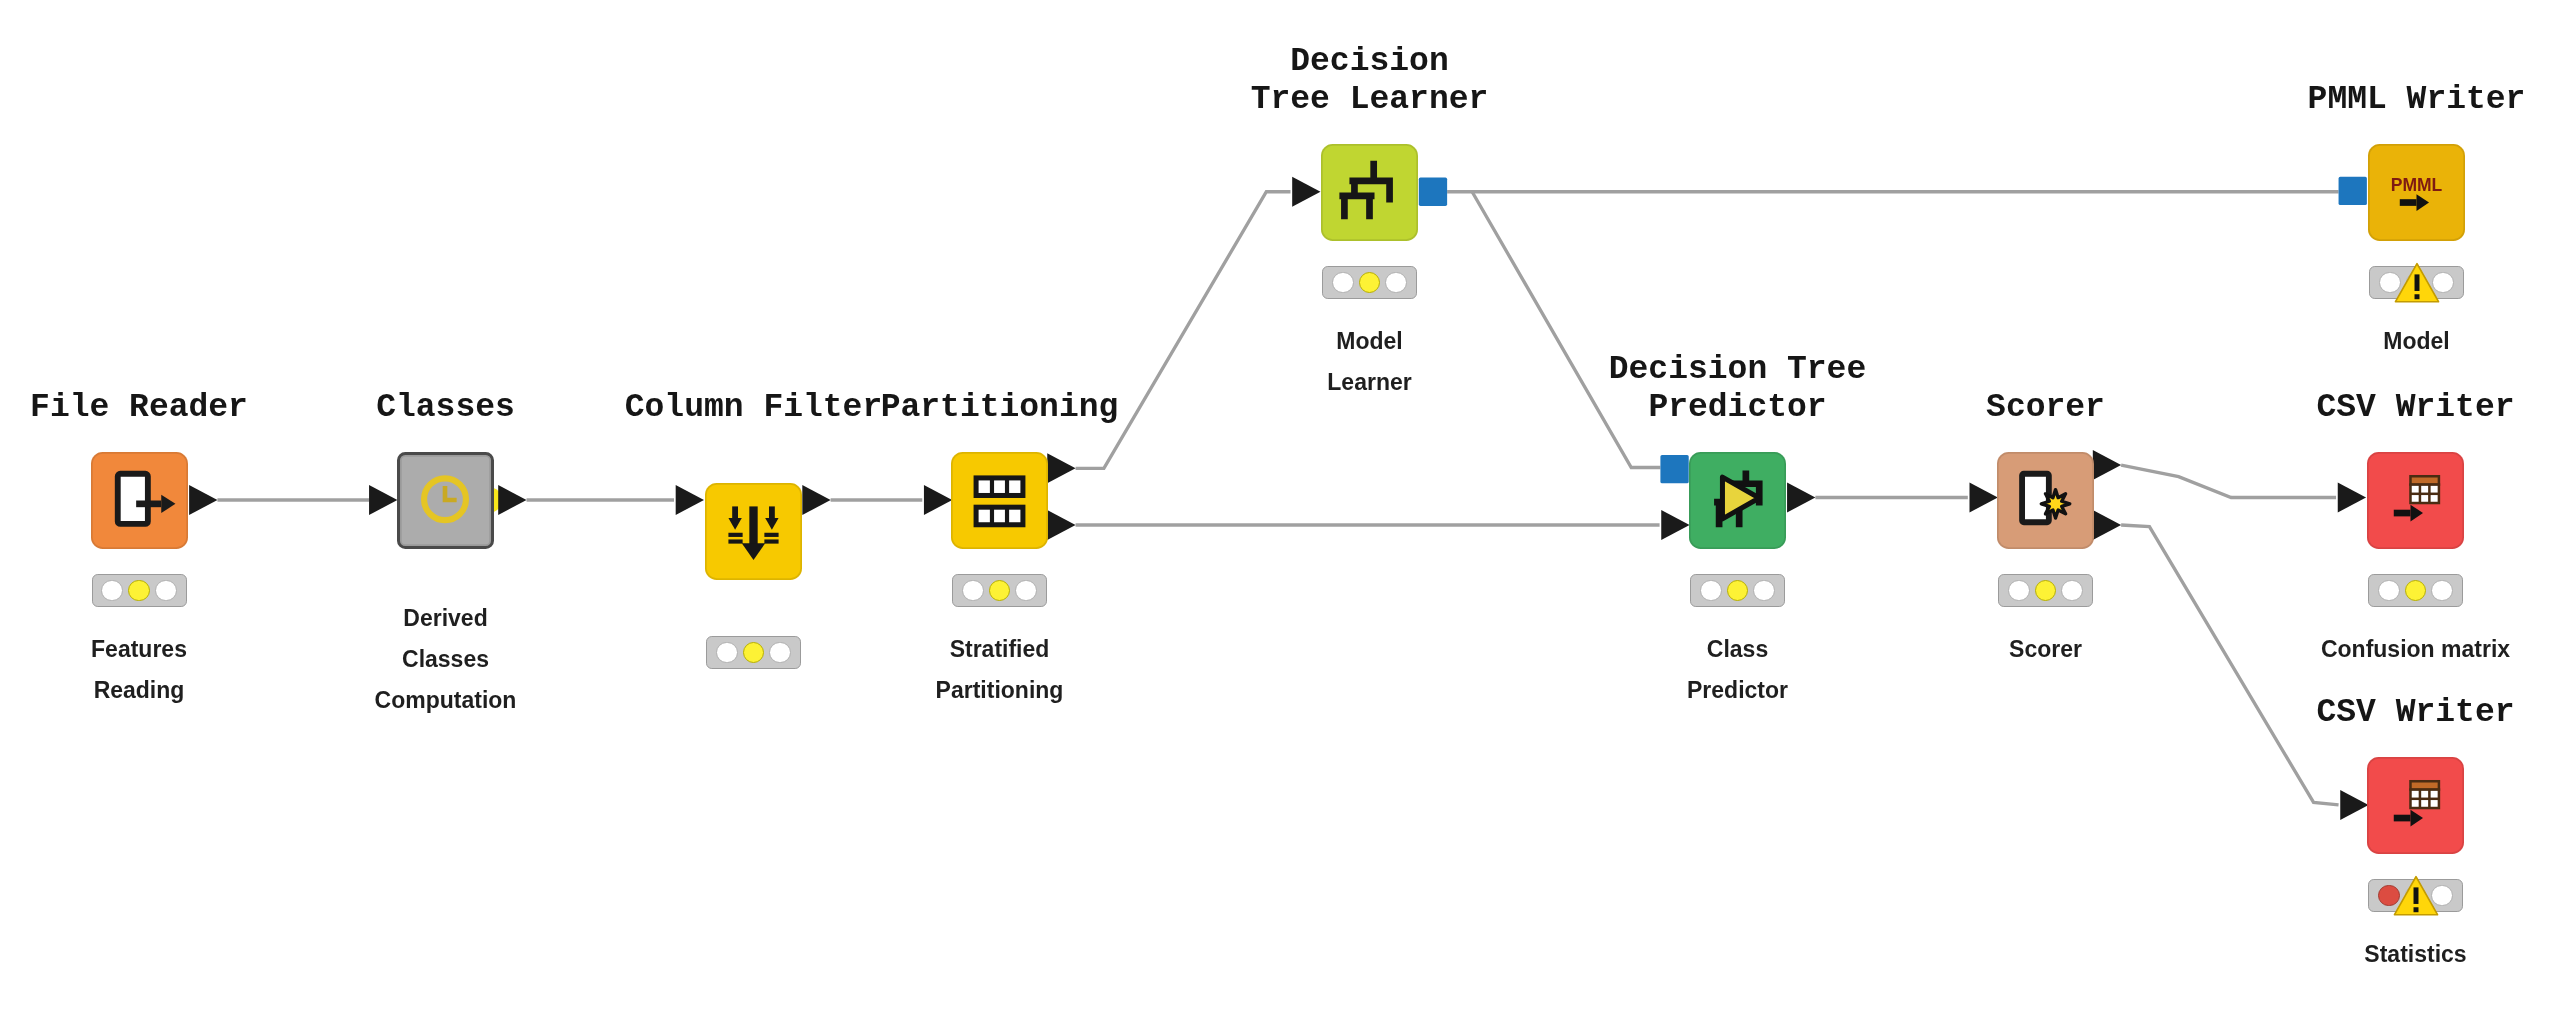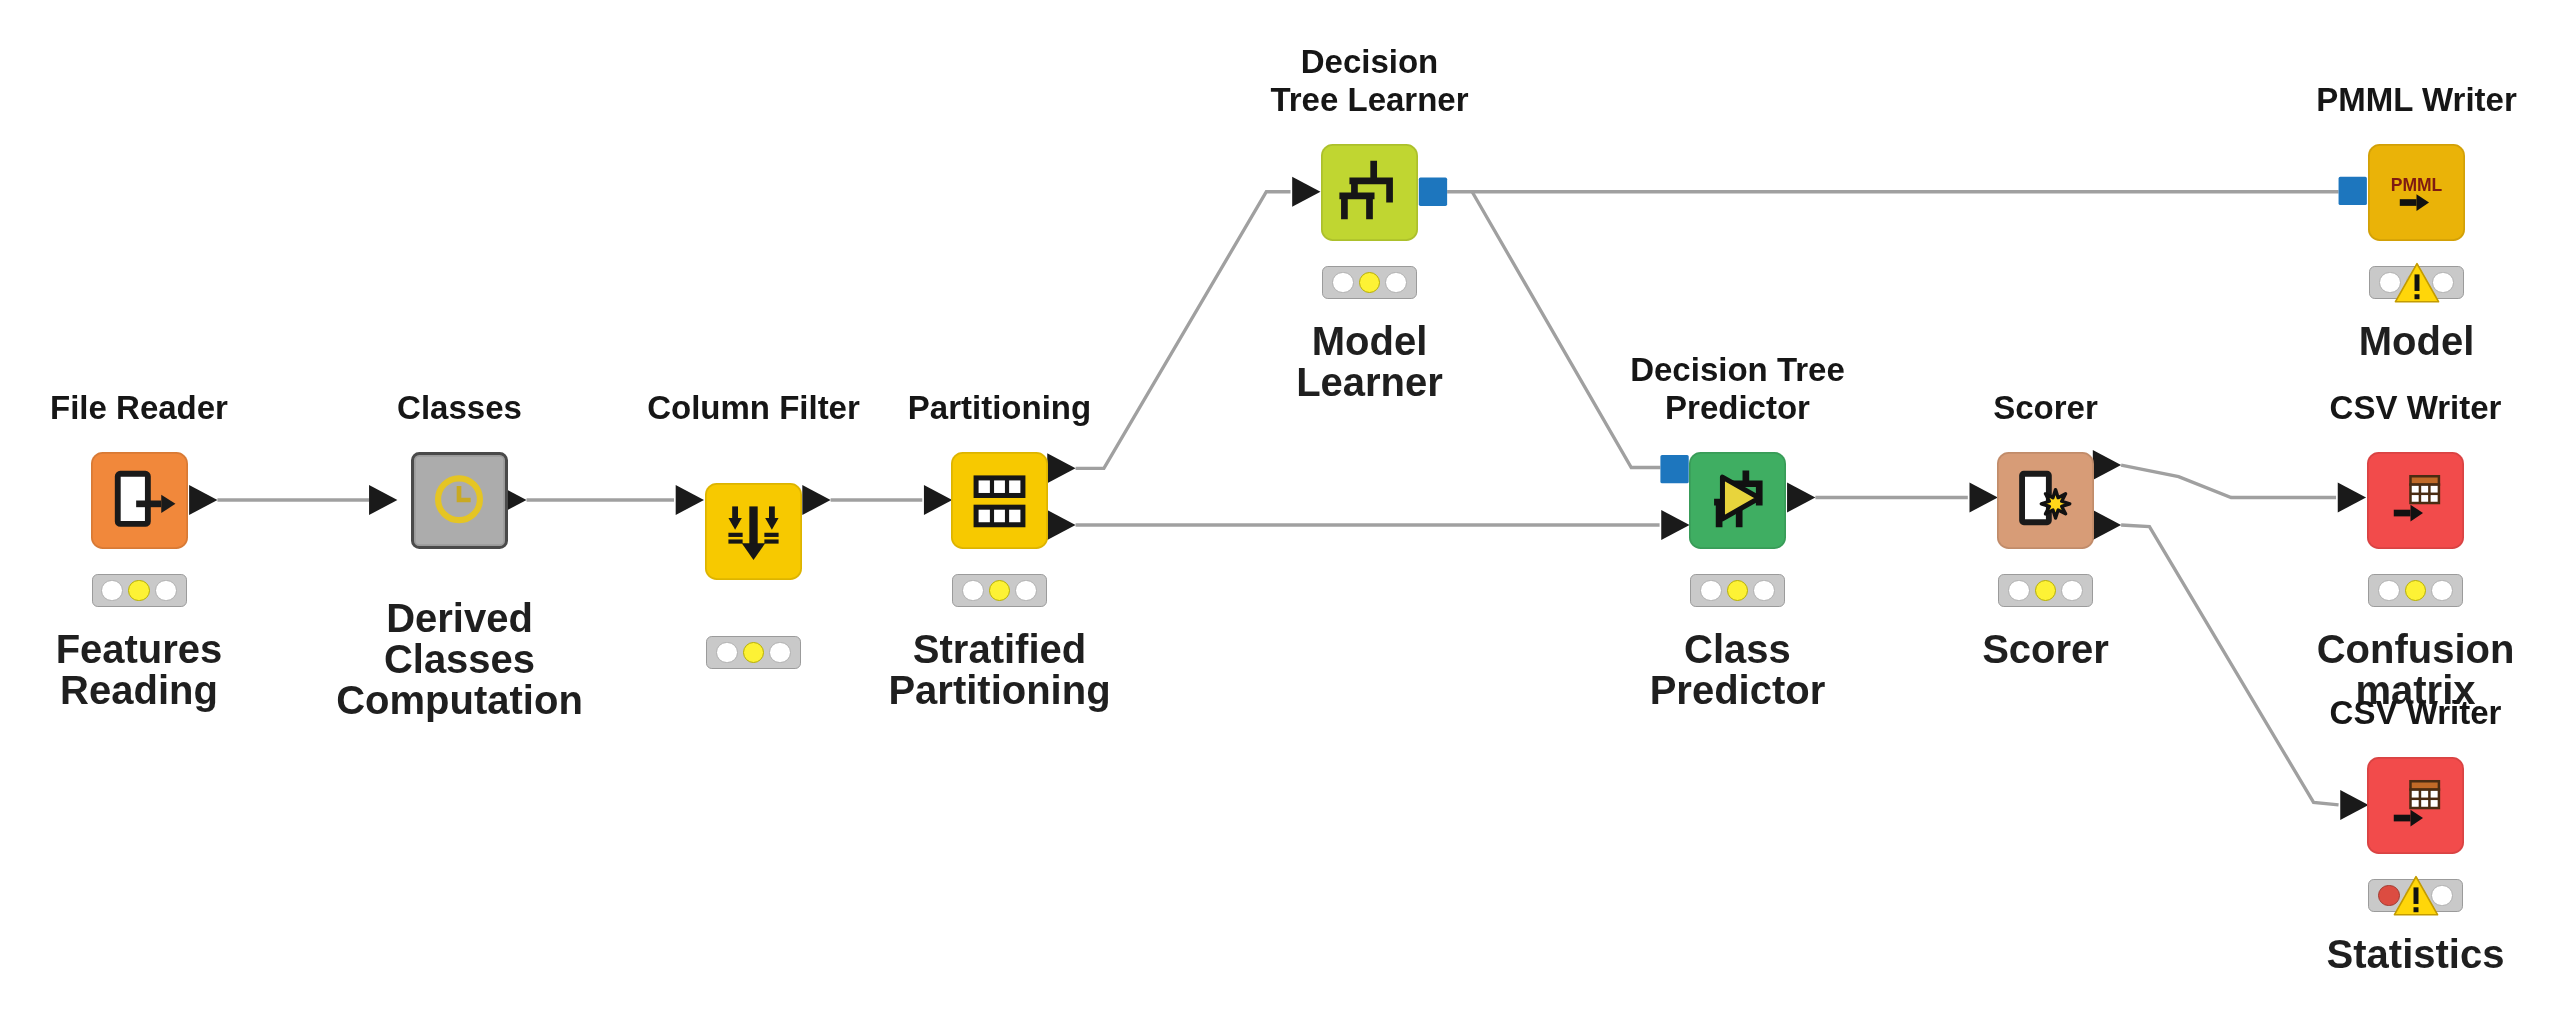--- a/index.html
+++ b/index.html
@@ -2,34 +2,34 @@
 <html style="font-size:13.3px"><head>
 <meta charset="utf-8">
 <style>
   html,body{margin:0;padding:0;background:#ffffff;}
   .canvas{position:relative;width:2576px;height:1015px;background:#ffffff;overflow:hidden;
           font-family:"Liberation Sans",sans-serif;}
   #wires{position:absolute;left:0;top:0;z-index:1;}
   .node{position:absolute;width:283px;display:flex;flex-direction:column;align-items:center;z-index:2;}
   .node-title{height:77px;display:flex;align-items:flex-end;justify-content:center;
               padding-bottom:25px;box-sizing:border-box;font-size:33px;font-weight:bold;
-              color:#161616;text-align:center;white-space:pre-line;line-height:38px;}
+              color:#161616;text-align:center;white-space:pre-line;line-height:38px;font-family:Liberation Mono, monospace;}
   .node-square{position:relative;width:97px;height:97px;border-radius:11.7px;
                box-shadow:inset 0 0 0 1.7px rgba(0,0,0,0.10);}
   .node-square.metanode{box-sizing:border-box;border:3.3px solid #4a4a4a;border-radius:8.3px;}
   .node-square svg.icon{position:absolute;left:0;top:0;}
   .traffic{position:relative;margin-top:25px;width:95px;height:33px;background:#C9C9C9;
            border:1.7px solid #9b9b9b;border-radius:5.8px;box-sizing:border-box;
            display:flex;align-items:center;justify-content:center;gap:5px;}
   .dot{width:21.7px;height:21.7px;border-radius:50%;box-sizing:border-box;}
   .dot.off{background:#ffffff;border:1.7px solid #b0b0b0;}
   .dot.yellow{background:#FDF235;border:1.7px solid #b8b000;}
   .dot.red{background:#DC4C41;border:1.7px solid #a23a30;}
   .warn{position:absolute;left:50%;top:-7.5px;transform:translateX(-50%);}
-  .node-caption{margin-top:21.7px;font-size:40px;font-weight:bold;color:#1f1f1f;
+  .node-caption{margin-top:21.7px;font-size:23px;font-weight:bold;color:#1f1f1f;
                 text-align:center;white-space:pre-line;line-height:41px;}
   .node-caption.no-traffic{margin-top:49px;}
 </style>
 </head>
 <body>
 
 <div class="canvas">
 
   <svg id="wires" width="2576" height="1015" viewBox="0 0 3092 1218">
     <g stroke="#A0A0A0" stroke-width="4" fill="none">
@@ -79,21 +79,21 @@
     </div>
     <div class="traffic">
       <span class="dot off"></span>
       <span class="dot yellow"></span>
       <span class="dot off"></span>
     </div>
     <div class="node-caption">Features
 Reading</div>
   </div>
 
-  <div class="node" style="left:318px;top:375px;">
+  <div class="node" style="left:304px;top:375px;">
     <div class="node-title">Classes</div>
     <div class="node-square metanode" style="background: rgb(172, 172, 172);">
       <svg class="icon" width="90" height="90" viewBox="0 0 116 116">
         <circle cx="58" cy="57" r="27" fill="none" stroke="#E5C524" stroke-width="8"></circle>
         <path d="M58,40 V58 H73" fill="none" stroke="#C9A922" stroke-width="6"></path>
       </svg>
     </div>
     <div class="node-caption no-traffic">Derived
 Classes
 Computation</div>

